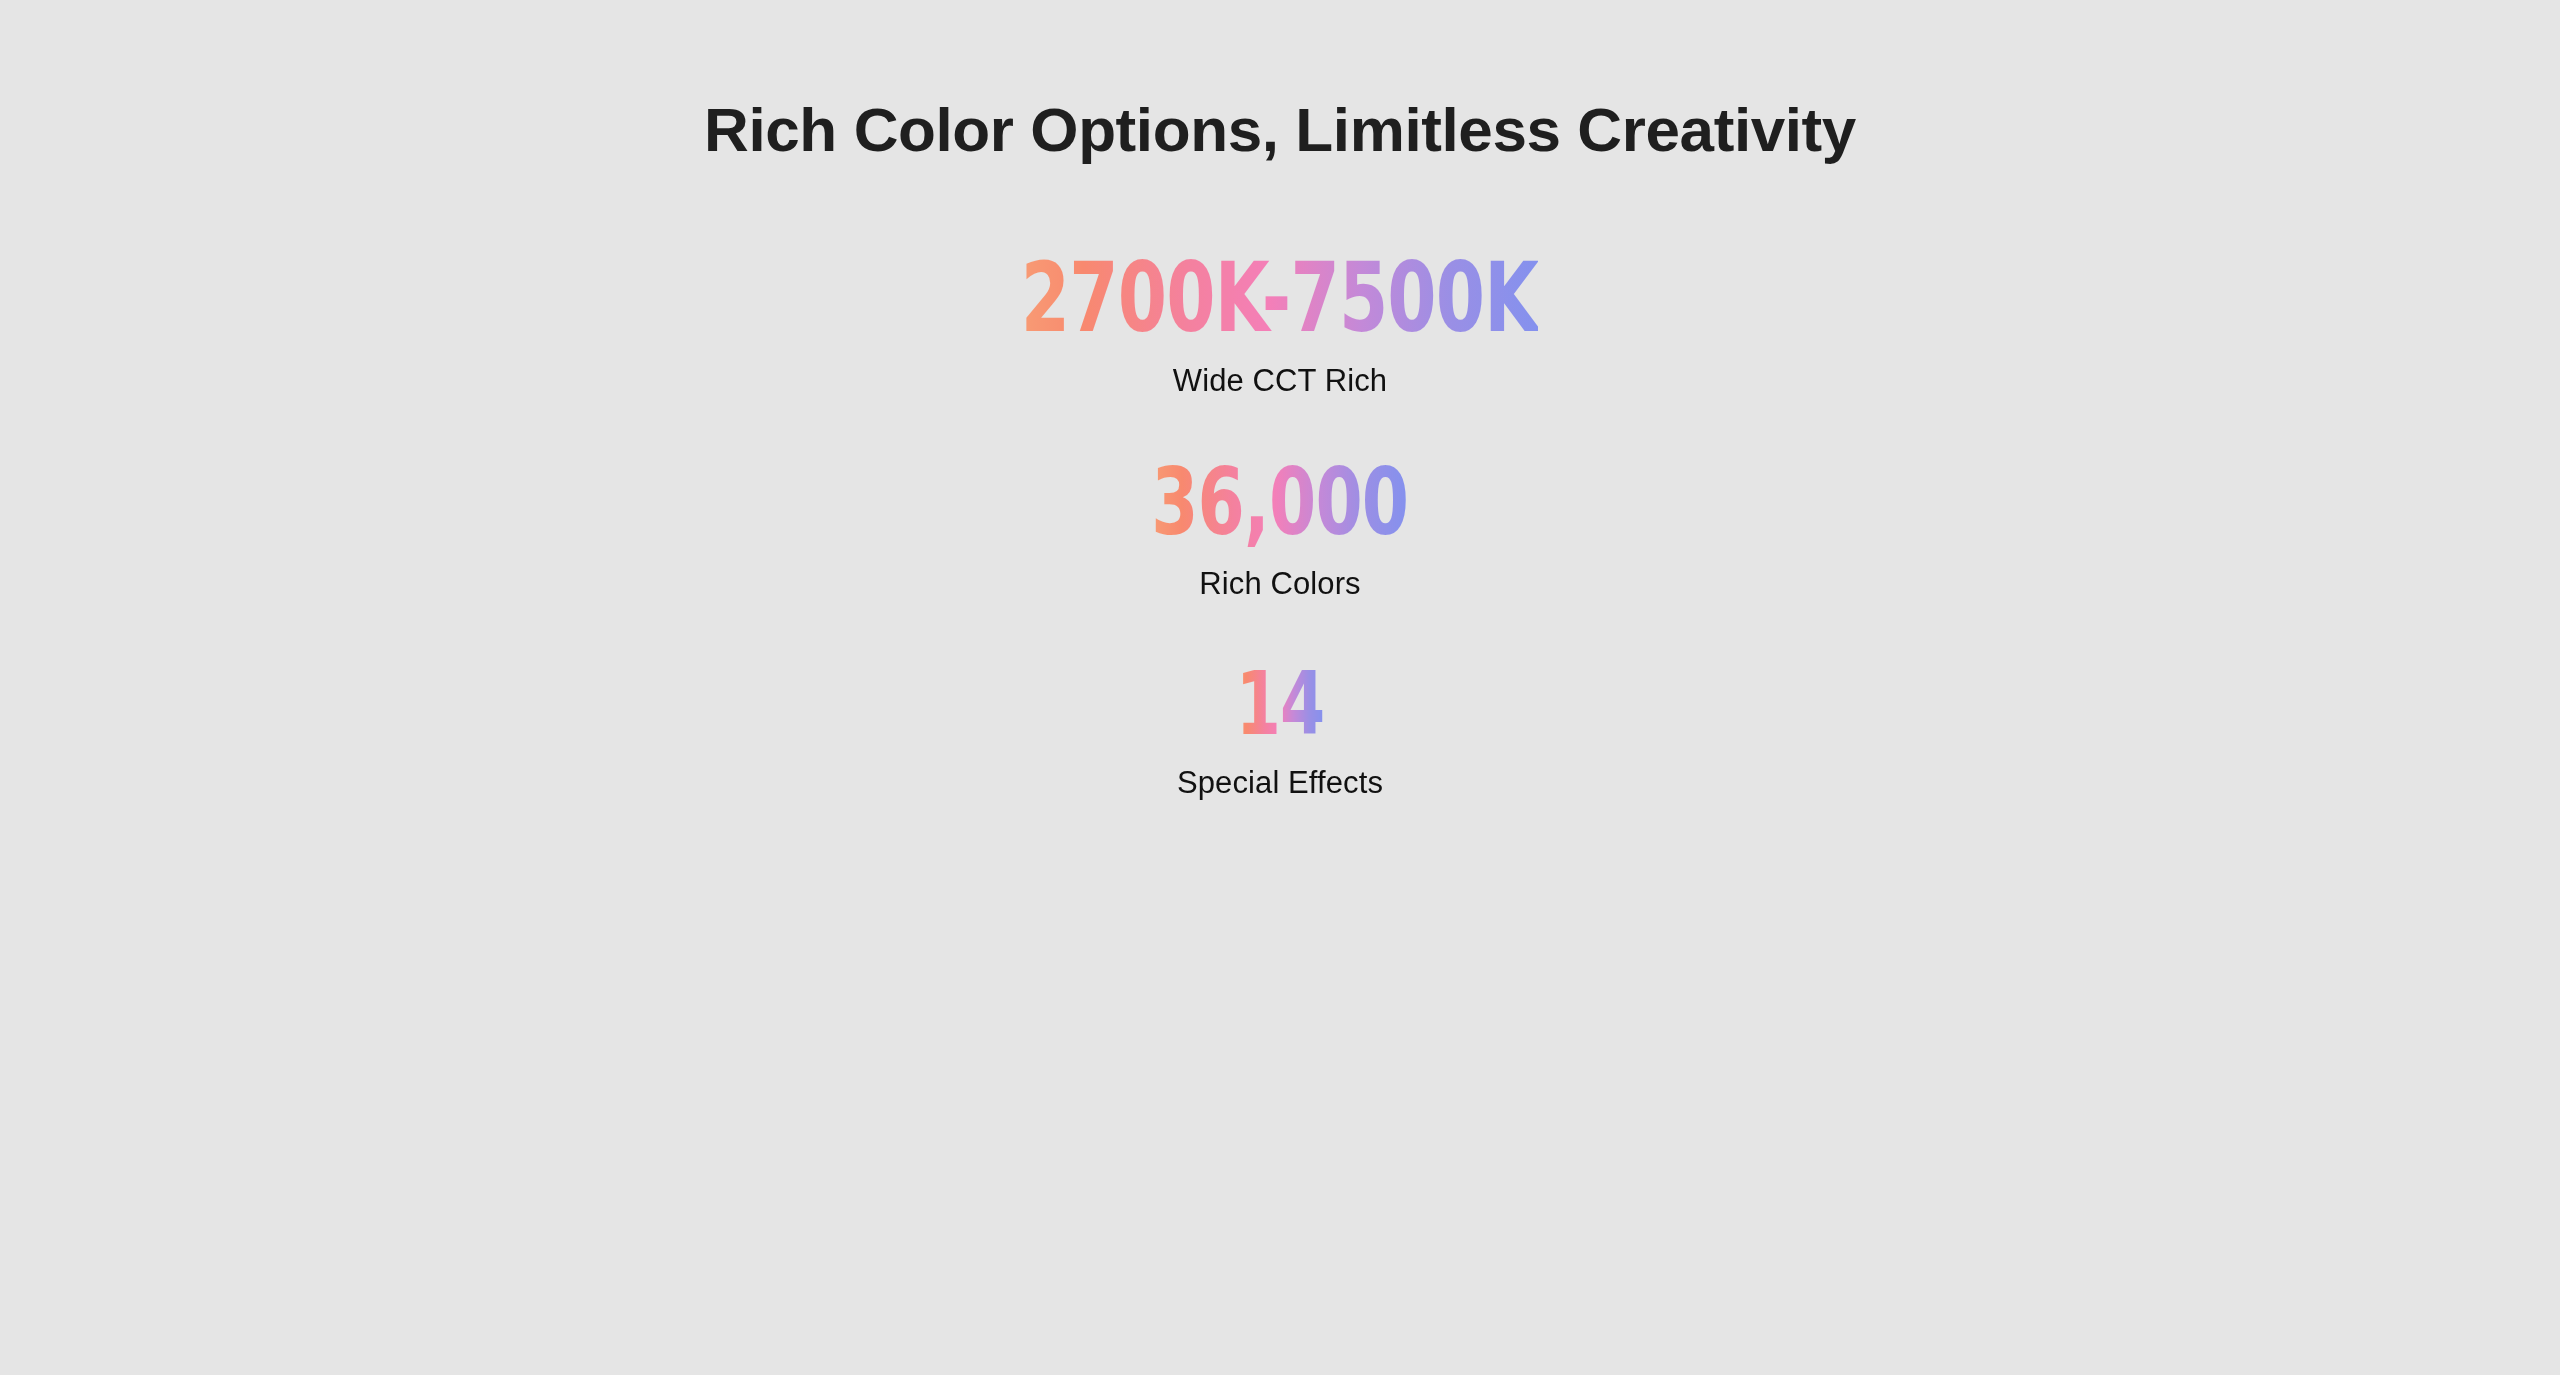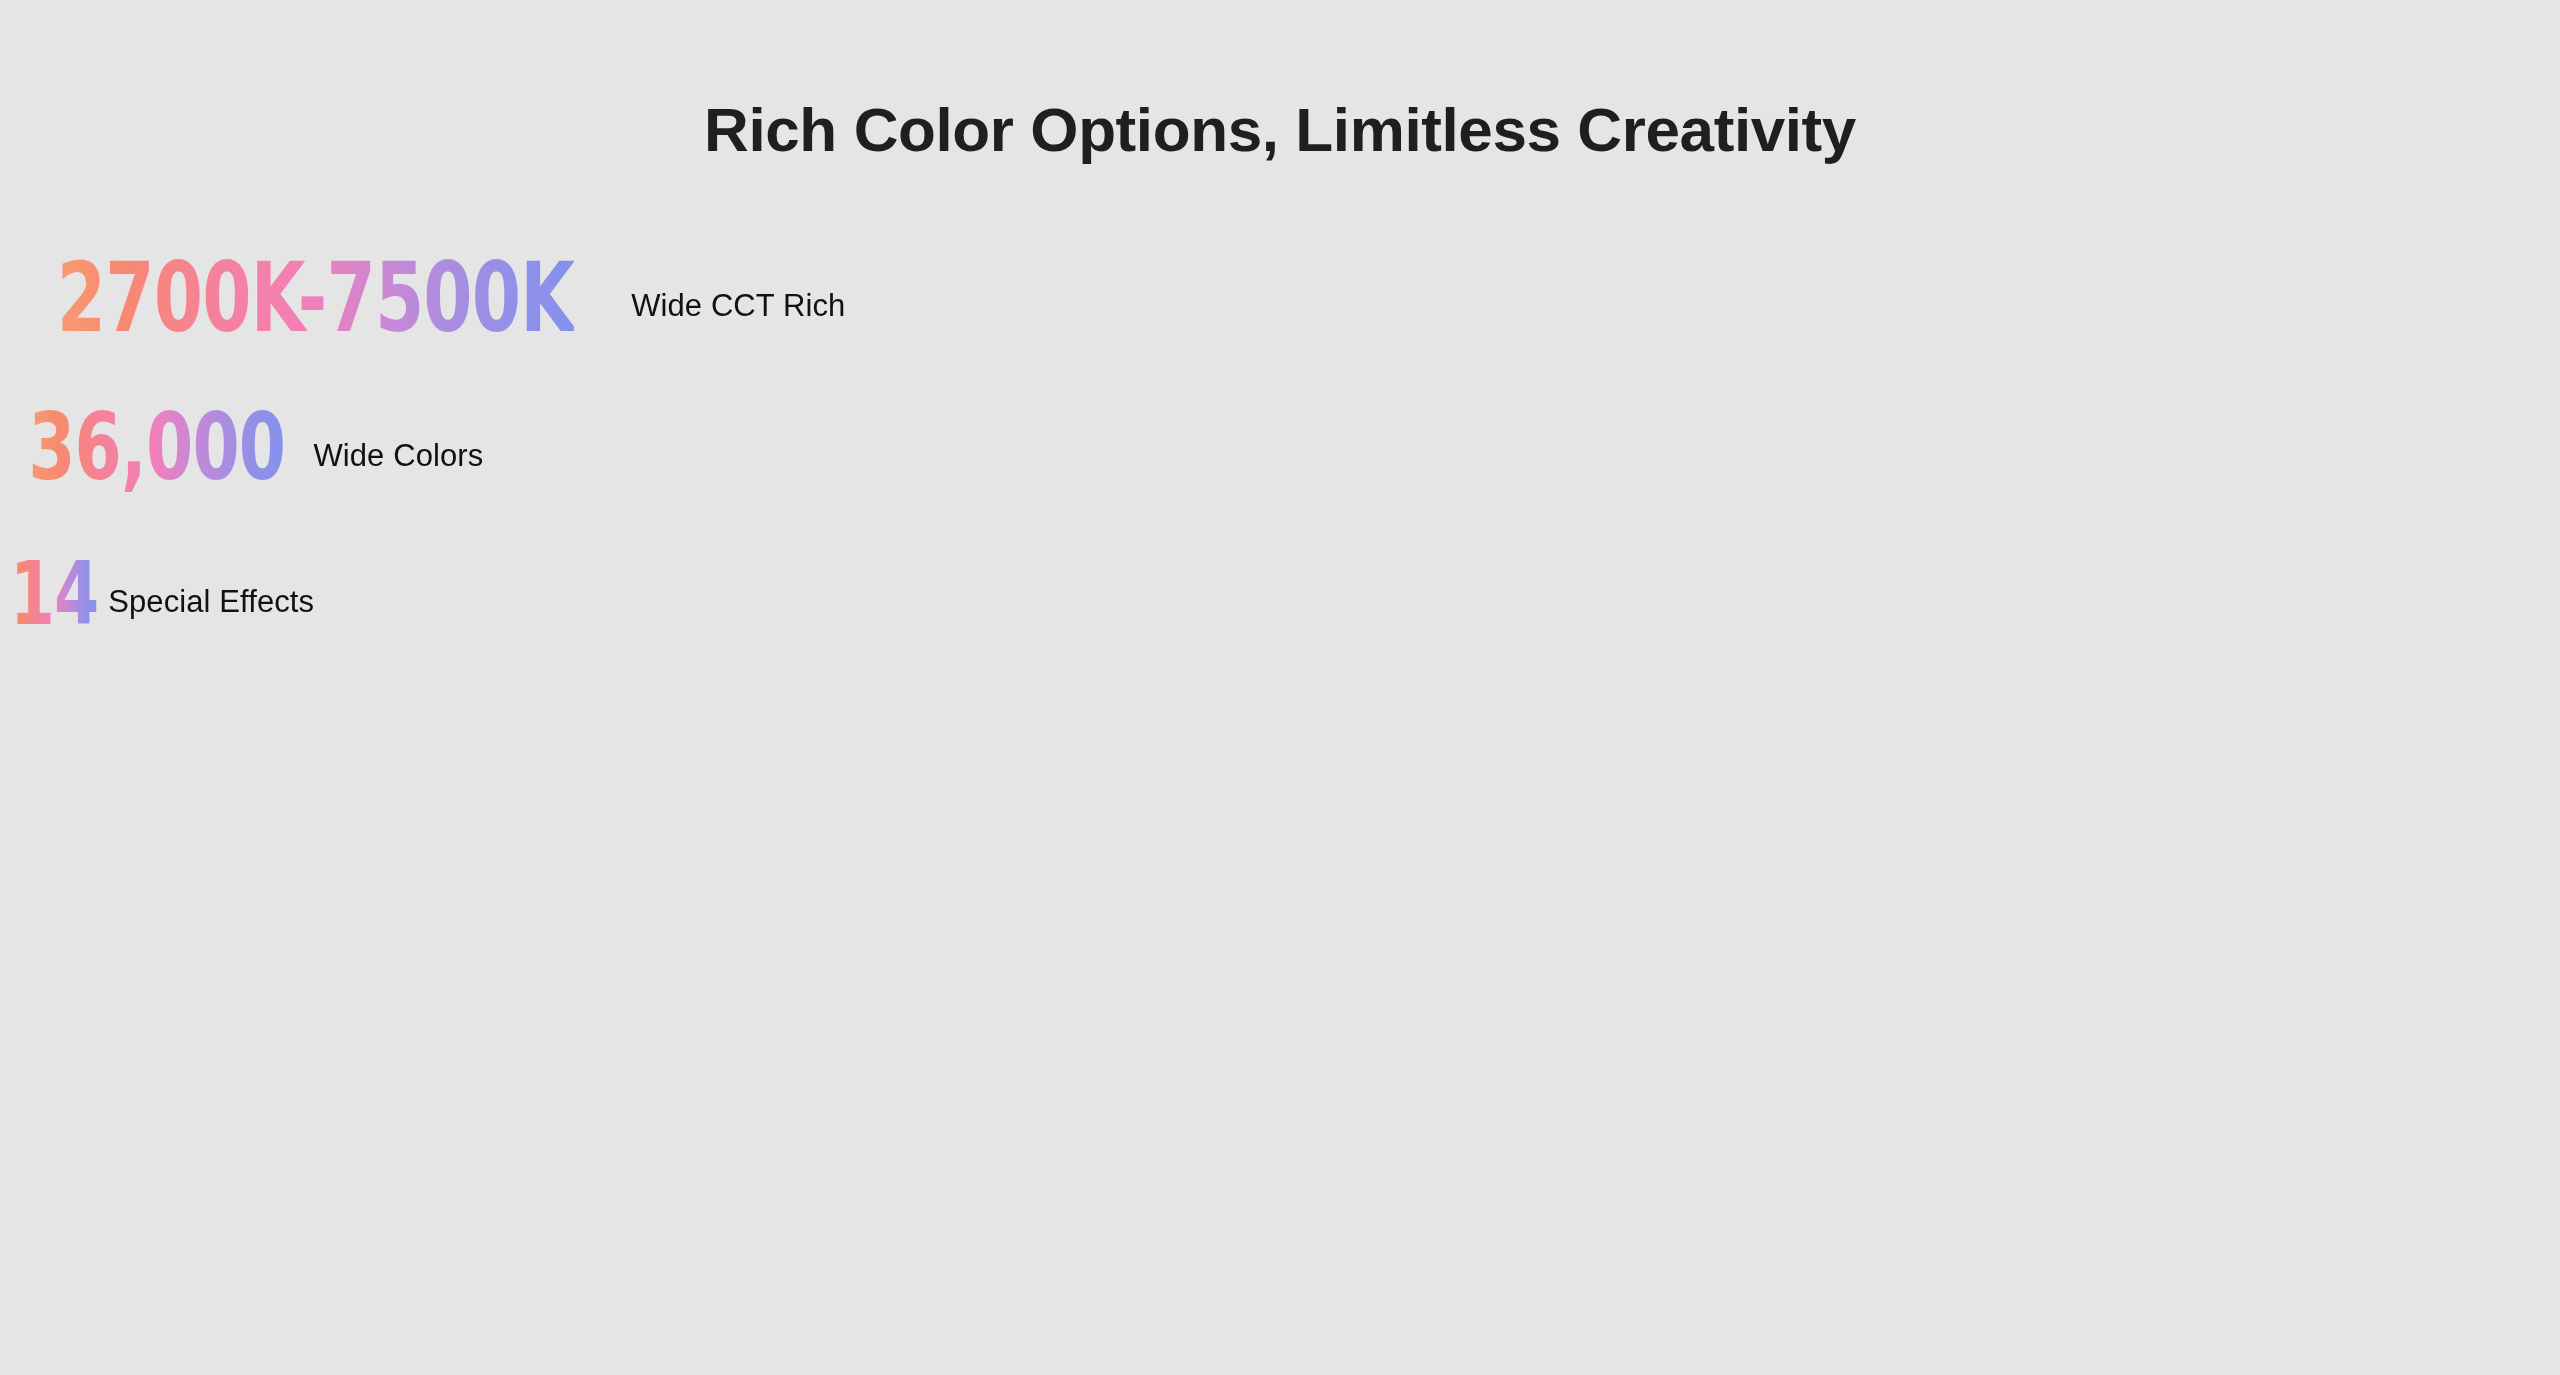--- a/index.html
+++ b/index.html
@@ -46,21 +46,21 @@
     width: 2560px;
     display: flex;
     flex-direction: column;
     align-items: center;
   }
 
   .stat-block {
     width: 100%;
     text-align: center;
     display: flex;
-    flex-direction: row;
+    flex-direction: column;
     align-items: center;
   }
 
   
   .stat-block + .stat-block { margin-top: 56px; }
 
   
   .stat-value {
     display: inline-block;
     font-family: "DejaVu Sans Condensed", "Liberation Sans Narrow",
@@ -114,21 +114,21 @@
   <div class="stats">
 
     <div class="stat-block">
       <div class="stat-value v-cct">2700K-7500K</div>
       <div class="stat-label">Wide CCT Rich</div>
     </div>
 
 
     <div class="stat-block">
       <div class="stat-value v-colors">36,000</div>
-      <div class="stat-label">Wide Colors</div>
+      <div class="stat-label">Rich Colors</div>
     </div>
 
     <div class="stat-block">
       <div class="stat-value v-fx">14</div>
       <div class="stat-label">Special Effects</div>
     </div>
 
   </div>
 </div>
 

